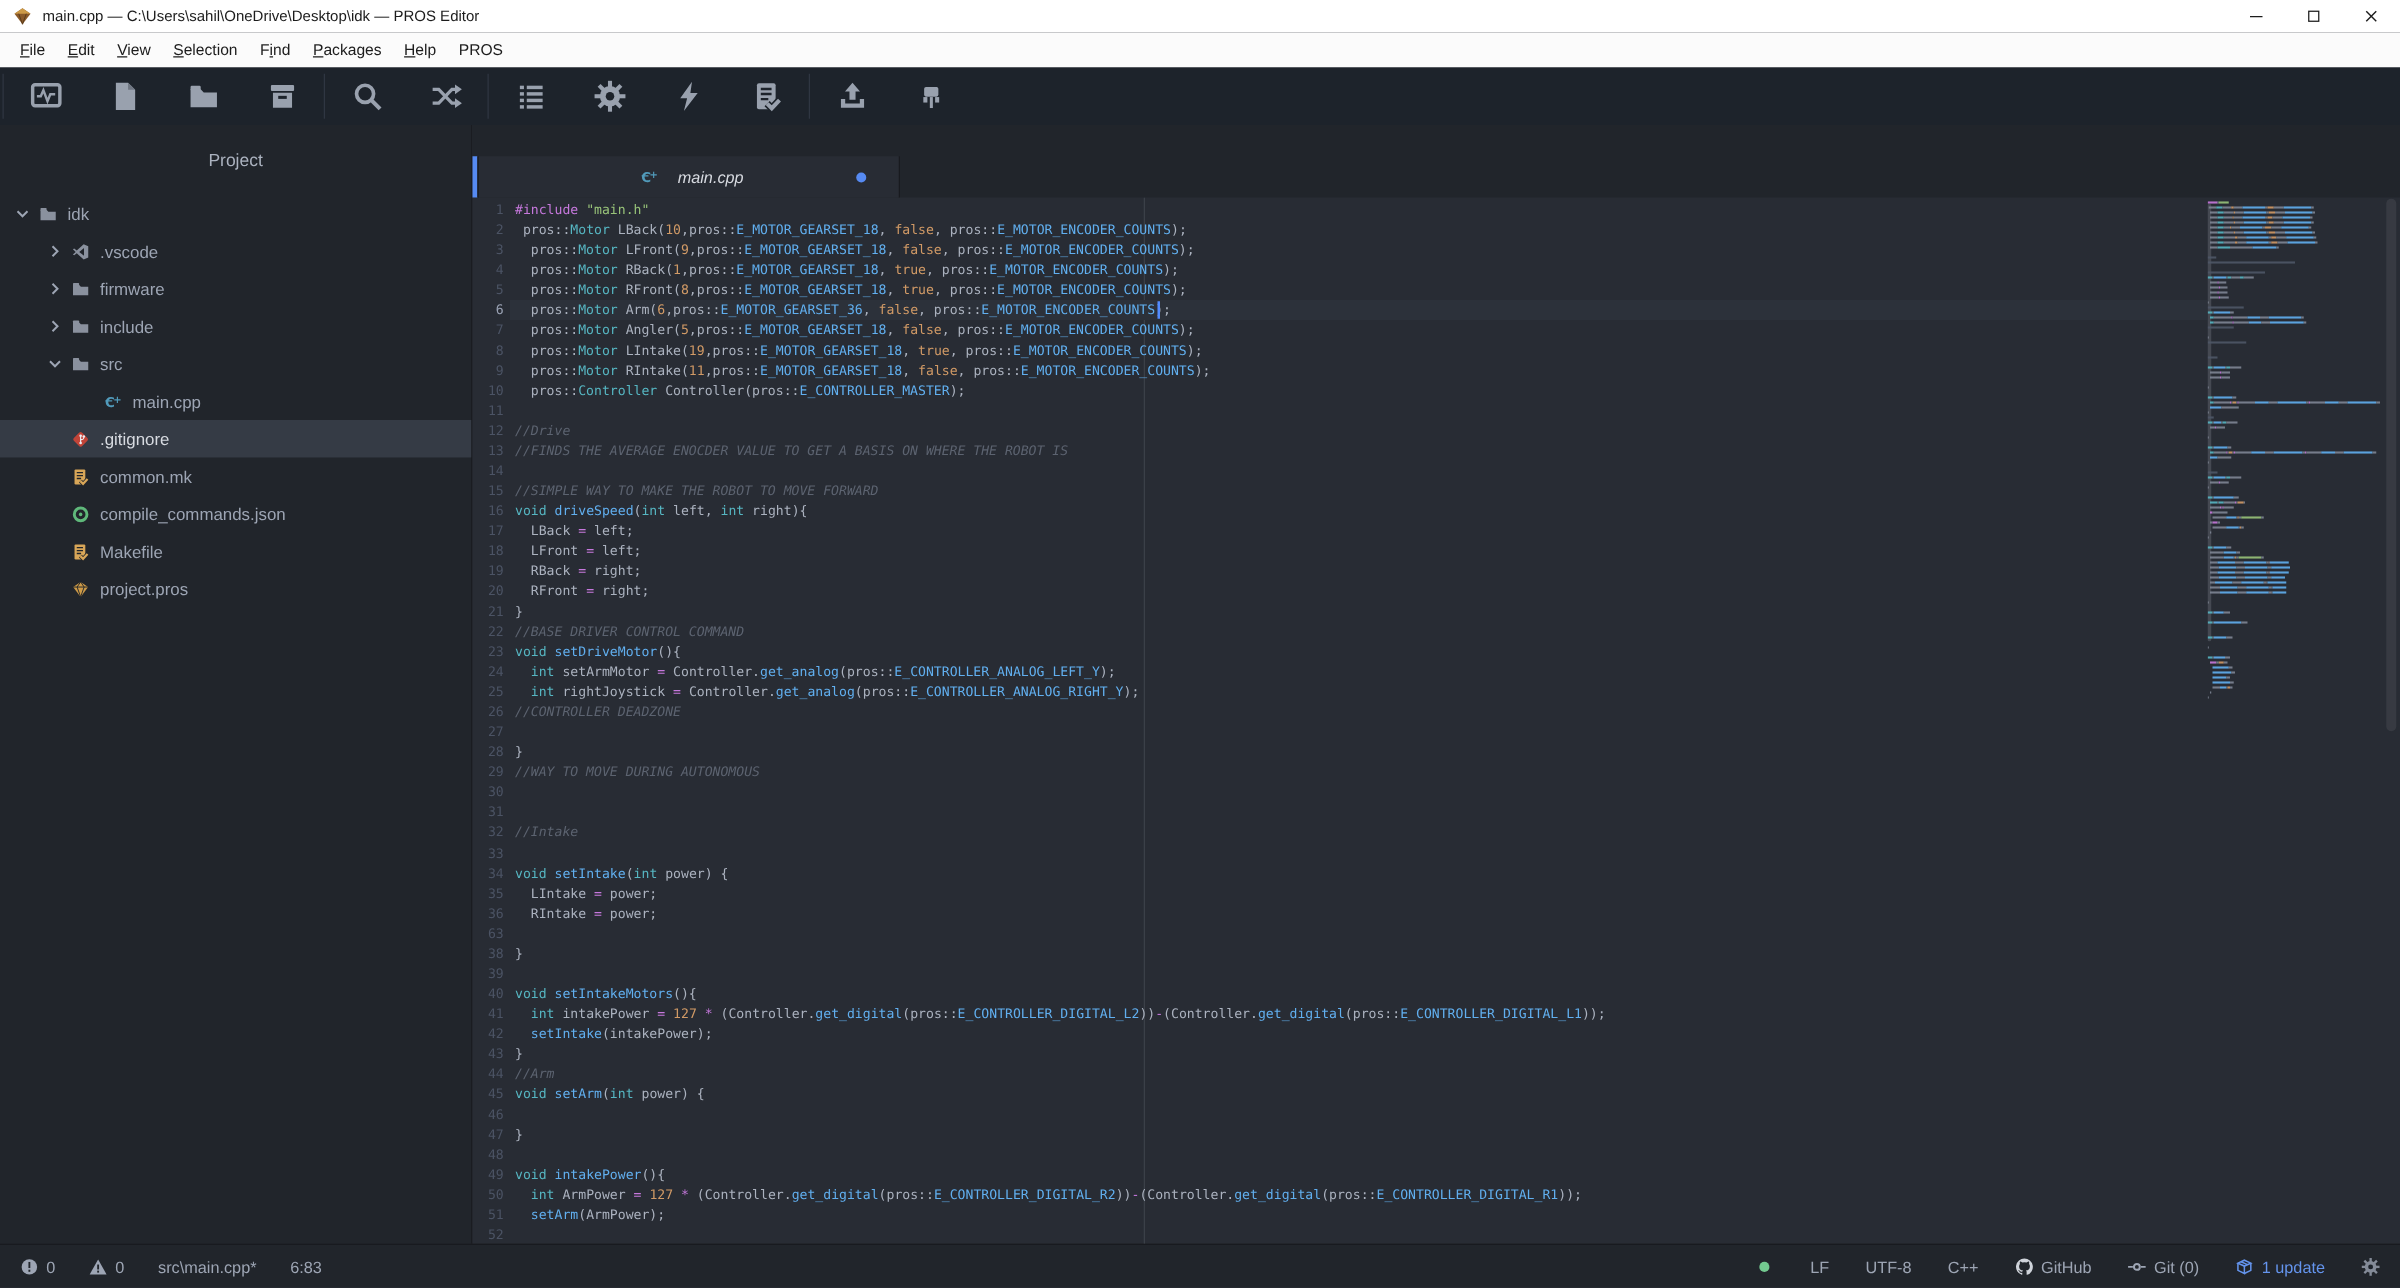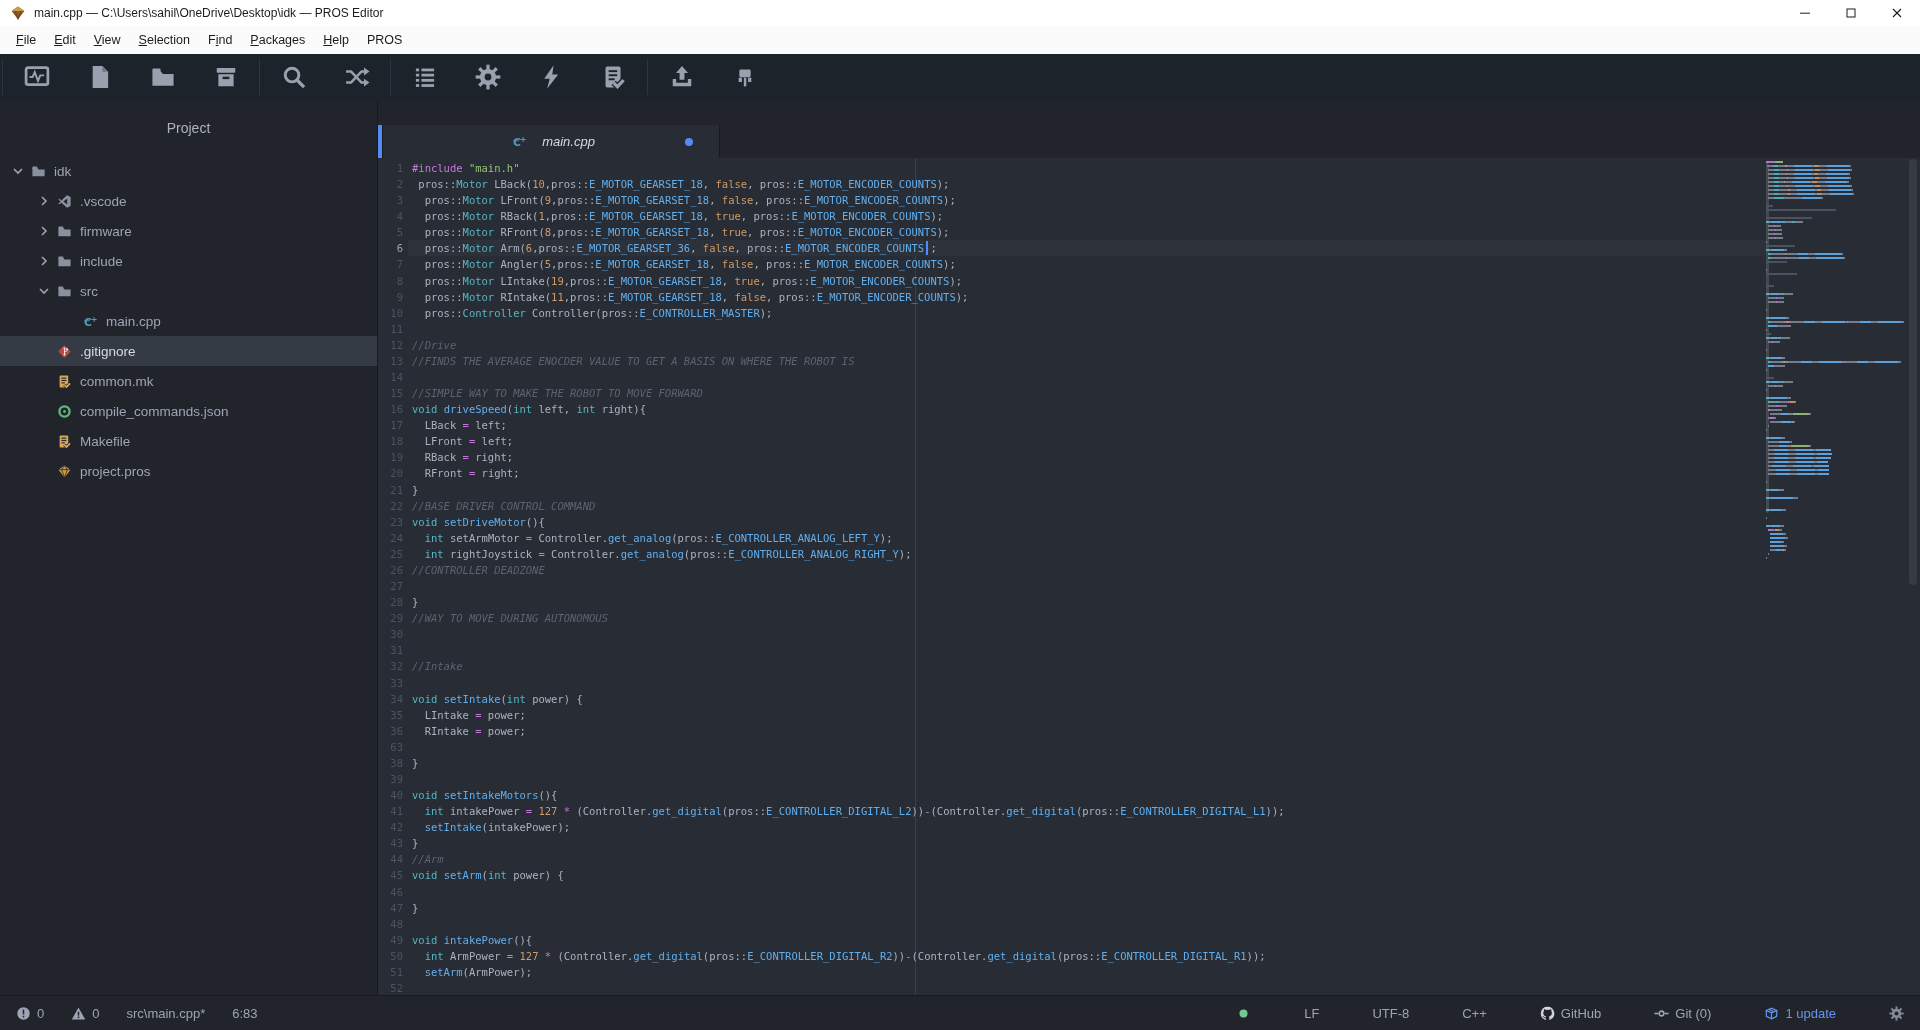--- a/index.html
+++ b/index.html
@@ -78,21 +78,21 @@
 
   .scroll-col{width:14px;flex:0 0 auto;position:relative;}
   .scroll-thumb{position:absolute;top:1px;left:3px;width:8px;height:426px;border-radius:4px;background:rgba(255,255,255,.07);}
 
   
   .statusbar{height:34px;background:#21252b;border-top:1px solid #181a1f;display:flex;align-items:center;
              padding:0 16px;font-size:13px;color:#9da5b4;flex:0 0 auto;}
   .sb-item{display:flex;align-items:center;gap:6px;margin-right:27px;}
   .sb-item svg{width:15px;height:15px;}
   .sb-item.accent{color:#6494ed;}
-  .sb-right{margin-left:auto;display:flex;align-items:flex-end;gap:24px;}
+  .sb-right{margin-left:auto;display:flex;align-items:flex-end;}
   .sb-right .sb-item{margin-right:0;margin-left:29px;}
 </style>
 </head>
 <body>
 
 <div id="app">
 
   <div class="titlebar">
     <span class="app-icon">
       <svg viewBox="0 0 16 16">

